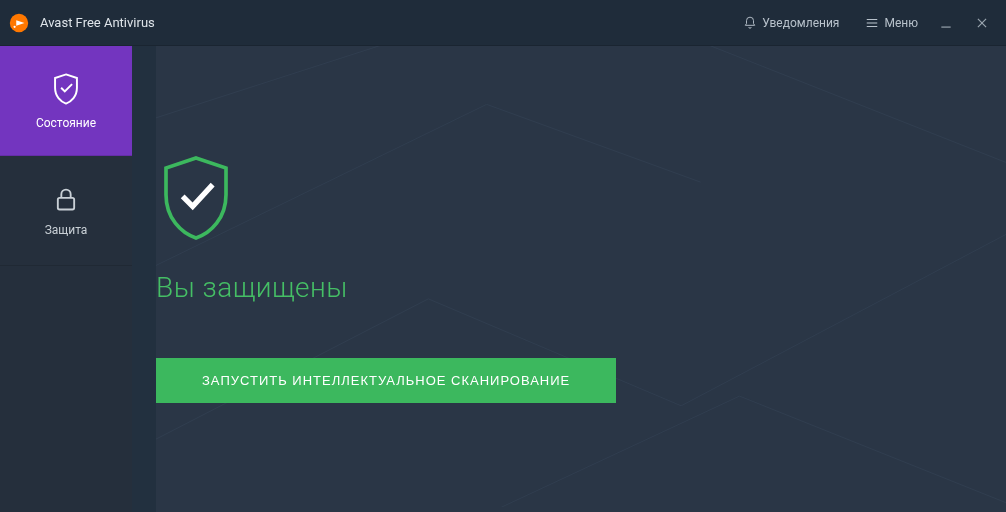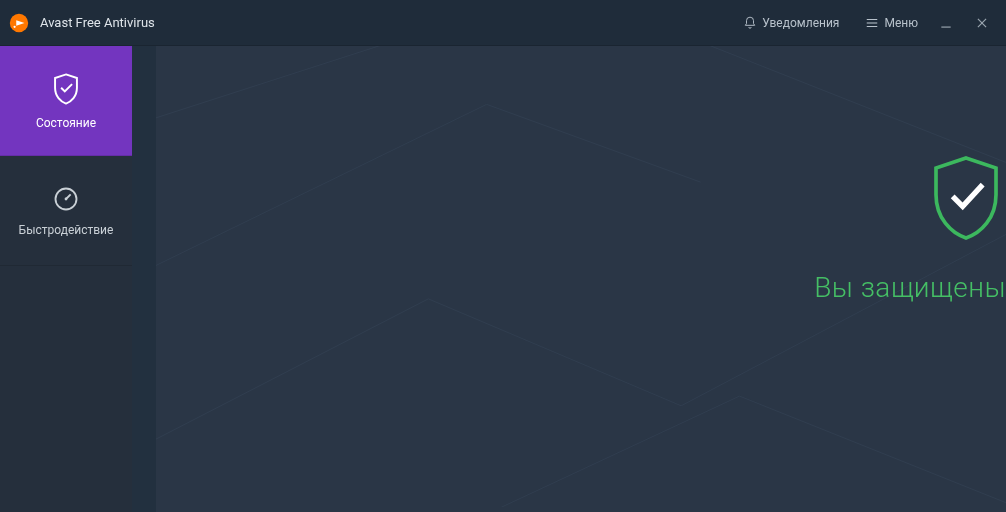--- a/index.html
+++ b/index.html
@@ -85,21 +85,21 @@
     overflow: hidden;
   }
   .bg-lines {
     position: absolute;
     inset: 0;
   }
   .center {
     position: relative;
     display: flex;
     flex-direction: column;
-    align-items: flex-end;
+    align-items: flex-start;
     padding-top: 105px;
   }
   .big-shield { margin-bottom: 26px; }
   .headline {
     color: #45bf65;
     font-size: 28px;
     font-weight: 300;
     letter-spacing: 0.5px;
     margin-bottom: 54px;
   }
@@ -163,45 +163,45 @@
   <div class="sidebar">
 
     <div class="side-item active">
       <svg width="30" height="34" viewBox="0 0 24 28" stroke-width="1.6">
         <path d="M12 2 L21 5 V13 C21 20 16.5 24.5 12 26 C7.5 24.5 3 20 3 13 V5 Z"></path>
         <path d="M8 13 L11 16 L17 10"></path>
       </svg>
       <span>Состояние</span>
     </div>
 
-
-
     <div class="side-item">
       <svg width="28" height="28" viewBox="0 0 24 24" stroke-width="1.6">
-        <circle cx="12" cy="12" r="9"></circle>
-        <path d="M12 12 L16 8"></path>
-        <circle cx="12" cy="12" r="1.2" fill="#c9d0d6" stroke="none"></circle>
+        <rect x="5" y="11" width="14" height="10" rx="1.5"></rect>
+        <path d="M8 11 V8 a4 4 0 0 1 8 0 V11"></path>
       </svg>
-      <span>Быстродействие</span>
+      <span>Защита</span>
     </div>
+
+
 
   </div>
 
   <div class="content">
     <svg class="bg-lines" viewBox="0 0 874 474" preserveAspectRatio="none">
       <polyline points="-50,90 260,-10" stroke="#313e50" stroke-width="1" fill="none"></polyline>
       <polyline points="-50,250 340,60 560,140" stroke="#313e50" stroke-width="1" fill="none"></polyline>
       <polyline points="-50,430 280,260 540,370 900,180" stroke="#313e50" stroke-width="1" fill="none"></polyline>
       <polyline points="520,-20 900,130" stroke="#313e50" stroke-width="1" fill="none"></polyline>
       <polyline points="300,500 600,360 900,480" stroke="#313e50" stroke-width="1" fill="none"></polyline>
     </svg>
 
     <div class="center">
       <svg class="big-shield" width="80" height="94" viewBox="0 0 24 28" fill="none" stroke="#3cb85e" stroke-width="1.1">
         <path d="M12 2 L21 5 V13 C21 20 16.5 24.5 12 26 C7.5 24.5 3 20 3 13 V5 Z"></path>
         <path d="M8 13.5 L11 16.5 L17 10" stroke="#ffffff" stroke-width="1.6"></path>
       </svg>
 
       <div class="headline">Вы защищены</div>
 
+      <button class="scan-btn">ЗАПУСТИТЬ ИНТЕЛЛЕКТУАЛЬНОЕ СКАНИРОВАНИЕ</button>
     </div>
   </div>
 </div>
 
 </body></html>

